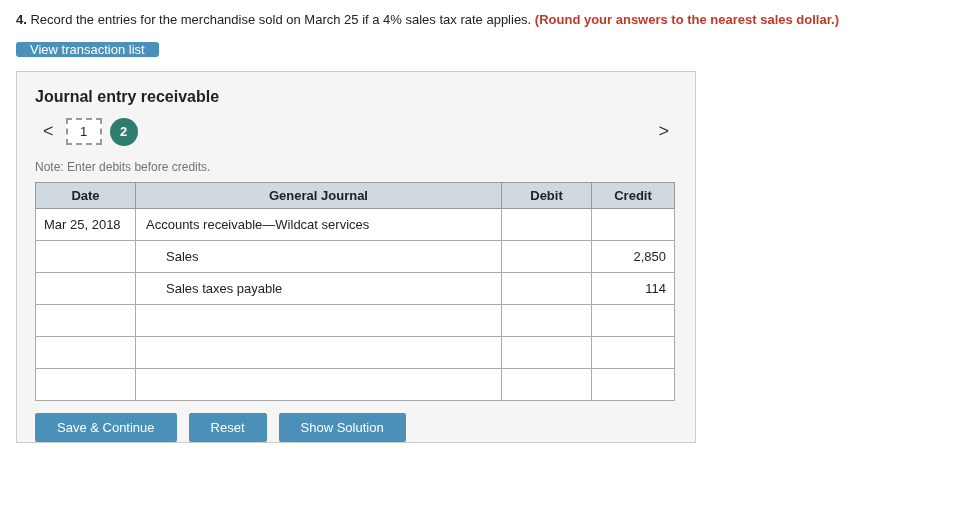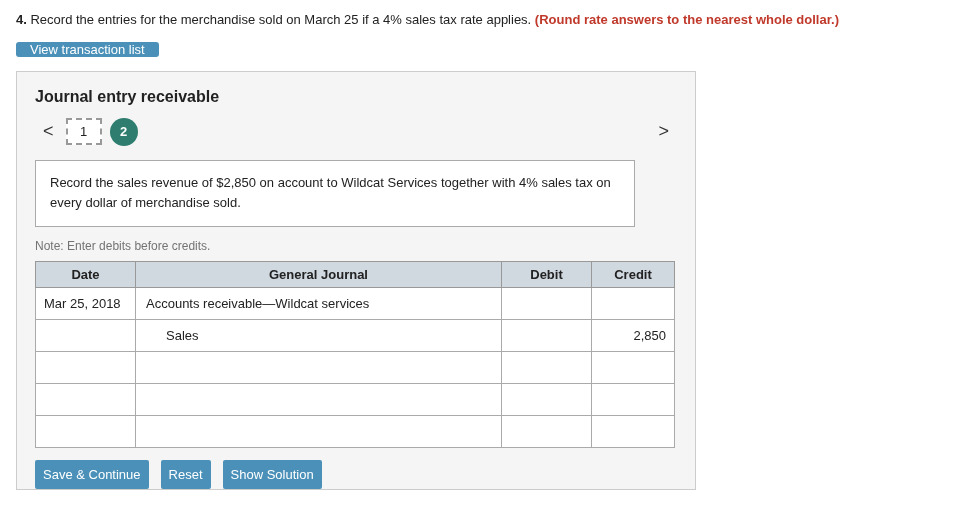--- a/index.html
+++ b/index.html
@@ -127,56 +127,53 @@
     tbody tr td.debit-val { text-align: right; }
     .bottom-btns {
       display: flex;
       gap: 12px;
       padding: 12px 0 0 0;
     }
     .bottom-btn {
       background: #4a90b8;
       color: #fff;
       border: none;
-      padding: 7px 8px;
+      padding: 7px 22px;
       font-size: 13px;
       cursor: pointer;
       border-radius: 2px;
     }
   </style>
 </head>
 <body>
 
 
 
 
 <p class="question-text">
   <strong>4.</strong>
   <span> Record the entries for the merchandise sold on March 25 if a 4% sales tax rate applies. </span>
-  <span class="bold-red">(Round rate answers to the nearest whole dollar.)</span>
+  <span class="bold-red">(Round your answers to the nearest sales dollar.)</span>
 </p>
 
 
 <button class="view-btn">View transaction list</button>
 
 
 <div class="worksheet-container">
   <div class="worksheet-title">Journal entry receivable</div>
 
   <div class="nav-row">
     <span class="nav-arrow">&lt;</span>
     <div class="step-box">1</div>
     <div class="step-circle">2</div>
     <div class="nav-spacer"></div>
     <span class="nav-right-arrow">&gt;</span>
   </div>
 
-  <div class="instruction-box">
-    <span>Record the sales revenue of $2,850 on account to Wildcat Services together with 4% sales tax on every dollar of merchandise sold.</span>
-  </div>
 
   <p class="note-text">Note: Enter debits before credits.</p>
 
   <table>
     <thead>
       <tr>
         <th>Date</th>
         <th>General Journal</th>
         <th>Debit</th>
         <th>Credit</th>
@@ -190,20 +187,26 @@
           <td class="credit-val"></td>
         </tr>
         <tr>
           <td></td>
           <td class="indented">Sales</td>
           <td class="debit-val"></td>
           <td class="credit-val">2,850</td>
         </tr>
         <tr>
           <td></td>
+          <td class="indented">Sales taxes payable</td>
+          <td class="debit-val"></td>
+          <td class="credit-val">114</td>
+        </tr>
+        <tr>
+          <td></td>
           <td></td>
           <td class="debit-val"></td>
           <td class="credit-val"></td>
         </tr>
         <tr>
           <td></td>
           <td></td>
           <td class="debit-val"></td>
           <td class="credit-val"></td>
         </tr>

